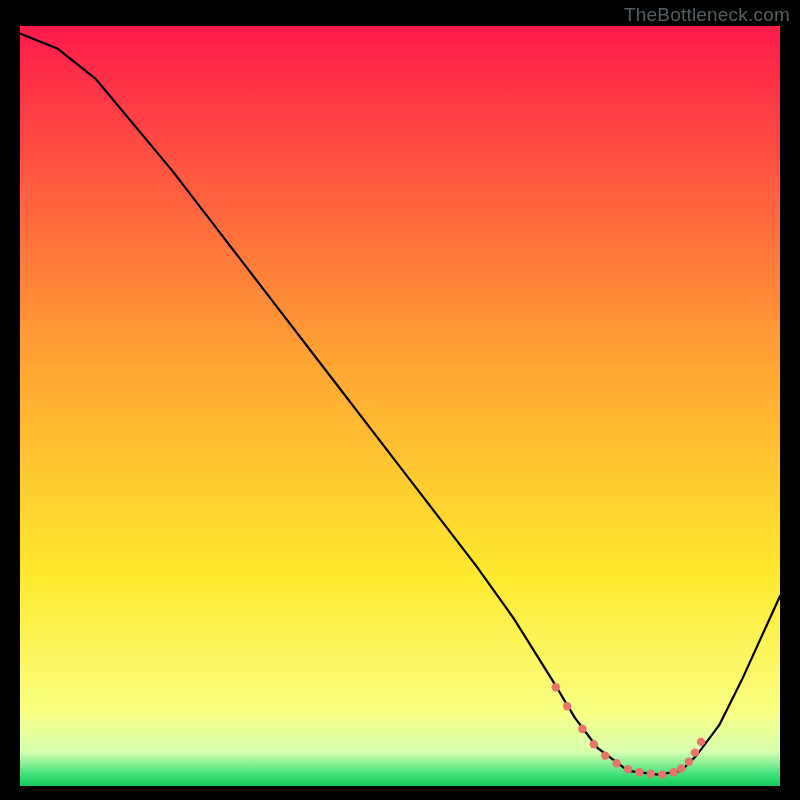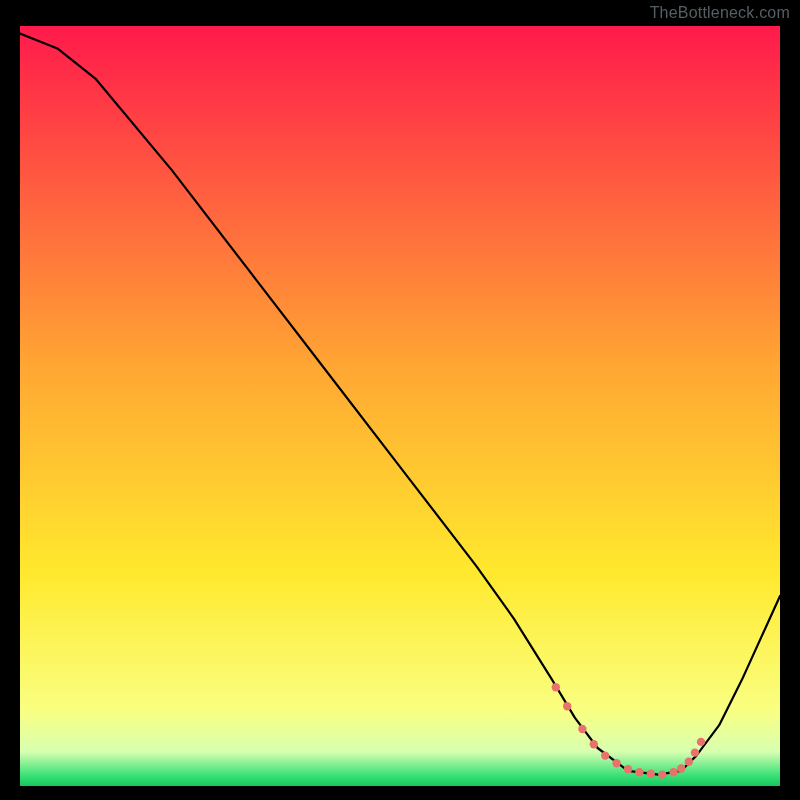--- a/index.html
+++ b/index.html
@@ -2,21 +2,21 @@
 <html><head>
 <meta charset="utf-8">
 <style>
   * { margin: 0; padding: 0; box-sizing: border-box; }
   html, body { width: 800px; height: 800px; background: #000; overflow: hidden; }
   .wrap { position: relative; width: 800px; height: 800px; }
   .attribution {
     position: absolute;
     top: 4px; right: 10px;
     font-family: Arial, Helvetica, sans-serif;
-    font-size: 16px;
+    font-size: 19px;
     color: #555f63;
     letter-spacing: 0.2px;
   }
   .plot {
     position: absolute;
     left: 20px; top: 26px;
     width: 760px; height: 760px;
   }
   .plot svg { display: block; }
 </style>

